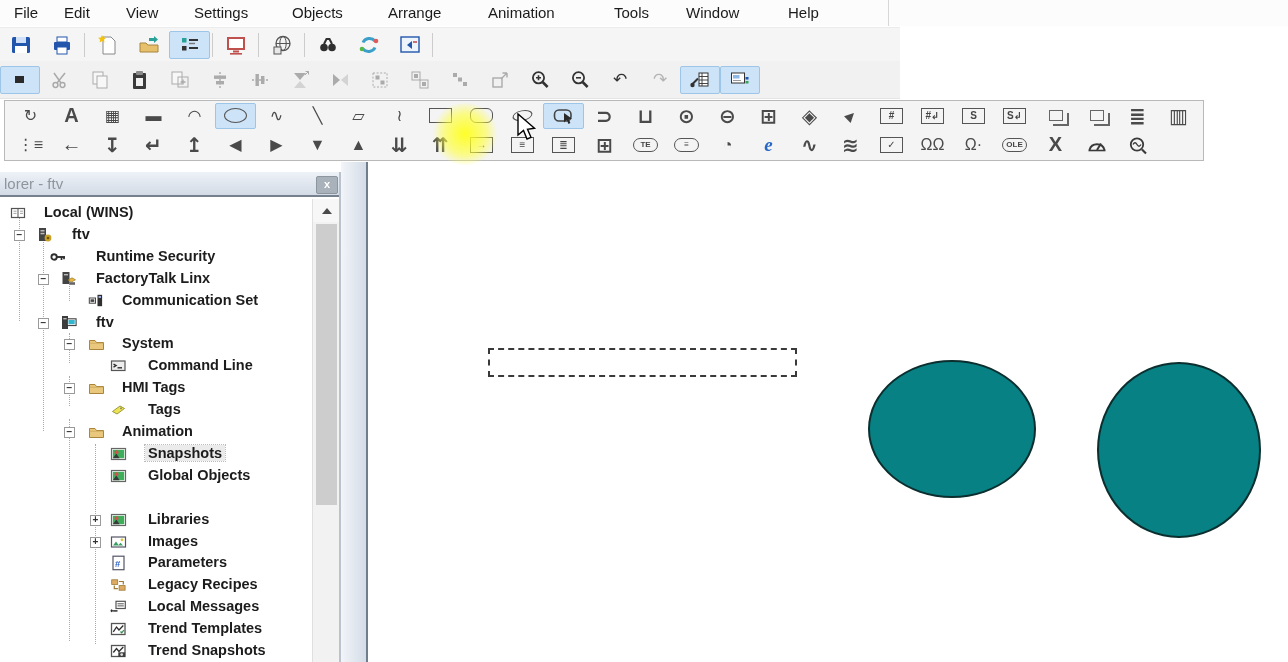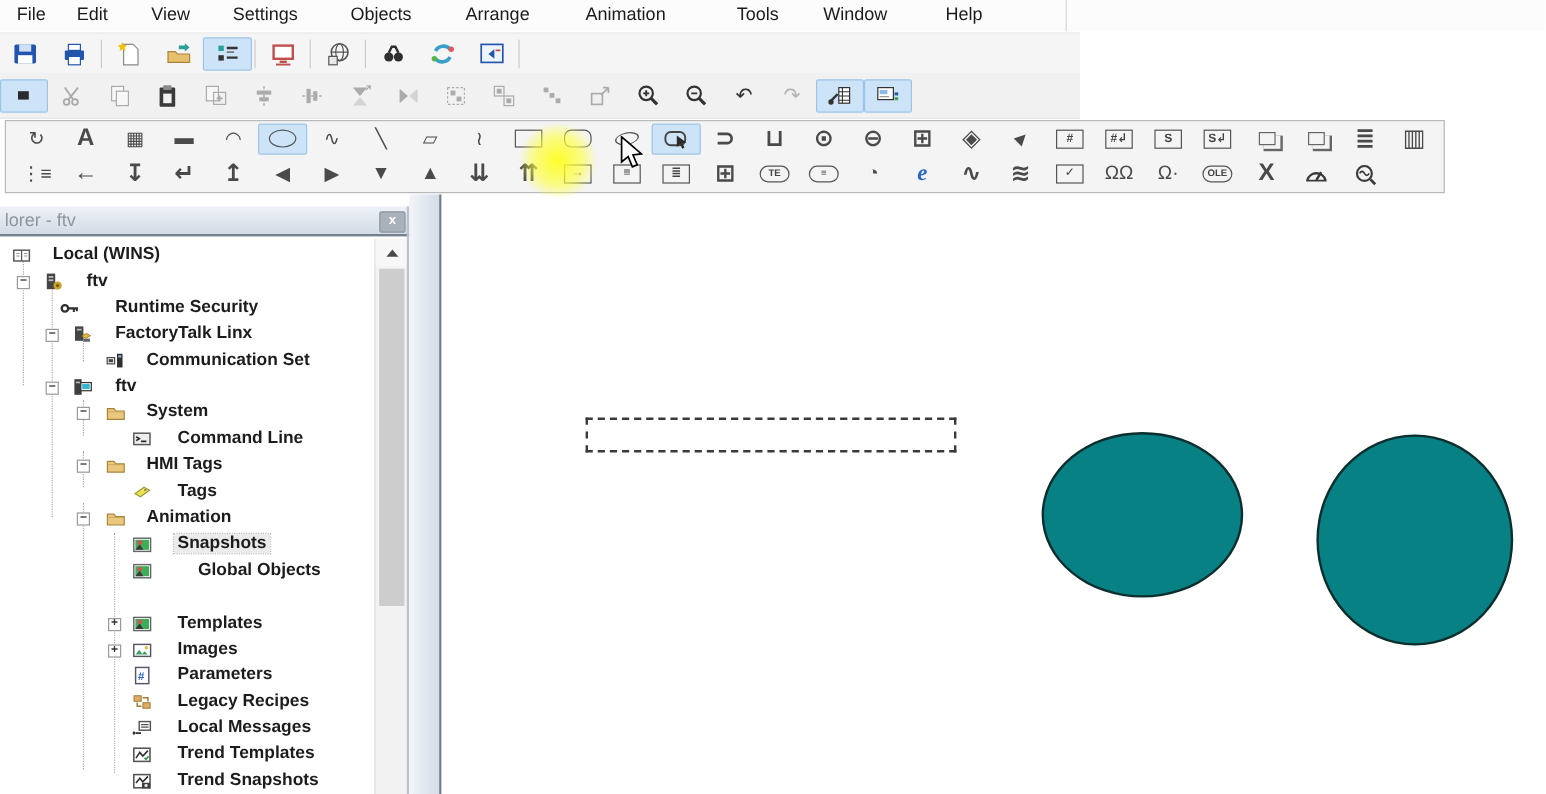--- a/index.html
+++ b/index.html
@@ -606,31 +606,31 @@
             </svg></span>
           <span class="tlabel tsel" style="left: 148px;">Snapshots</span>
         </div>
         <div class="trow" style="top: 266.8px; left: 0px; width: 312px;">
           <span class="ticon" style="left: 110px;"><svg width="17" height="16" viewBox="0 0 16 16">
               <rect x="1" y="2.5" width="14" height="11" fill="#fff" stroke="#666" stroke-width="1.2"></rect>
               <rect x="2.3" y="3.8" width="11.4" height="8.4" fill="#3fae5a"></rect>
               <path d="M2.3 12.2 l3.6-4.6 3.2 4.6 z" fill="#3a3a3a"></path>
               <circle cx="6" cy="6.2" r="1.9" fill="#d94f4f"></circle>
             </svg></span>
-          <span class="tlabel" style="left: 148px; margin-left: 17px;">Global Objects</span>
+          <span class="tlabel" style="left: 148px;">Global Objects</span>
         </div>
         <div class="trow" style="top: 310.6px; left: 0px; width: 312px;">
           <div class="texp" style="left: 90px;">+</div>
           <span class="ticon" style="left: 110px;"><svg width="17" height="16" viewBox="0 0 16 16">
               <rect x="1" y="2.5" width="14" height="11" fill="#fff" stroke="#666" stroke-width="1.2"></rect>
               <rect x="2.3" y="3.8" width="11.4" height="8.4" fill="#3fae5a"></rect>
               <path d="M2.3 12.2 l3.6-4.6 3.2 4.6 z" fill="#3a3a3a"></path>
               <circle cx="6" cy="6.2" r="1.9" fill="#d94f4f"></circle>
             </svg></span>
-          <span class="tlabel" style="left: 148px;">Templates</span>
+          <span class="tlabel" style="left: 148px;">Libraries</span>
         </div>
         <div class="trow" style="top: 332.5px; left: 0px; width: 312px;">
           <div class="texp" style="left: 90px;">+</div>
           <span class="ticon" style="left: 110px;"><svg width="17" height="16" viewBox="0 0 16 16">
               <rect x="1" y="3" width="14" height="10" fill="#fff" stroke="#556" stroke-width="1.2"></rect>
               <path d="M2.5 11.5 l3 -4 2.5 3.4 2 -2.2 2.5 2.8 z" fill="#3a9e62"></path>
               <circle cx="11.5" cy="5.8" r="1.4" fill="#d9c13c"></circle>
             </svg></span>
           <span class="tlabel" style="left: 148px;">Images</span>
         </div>

